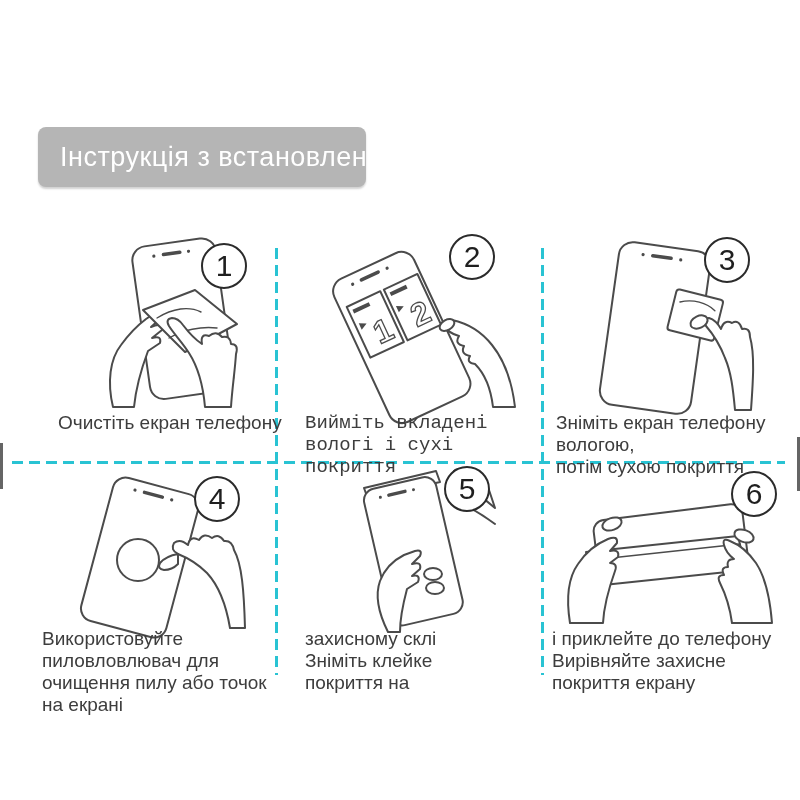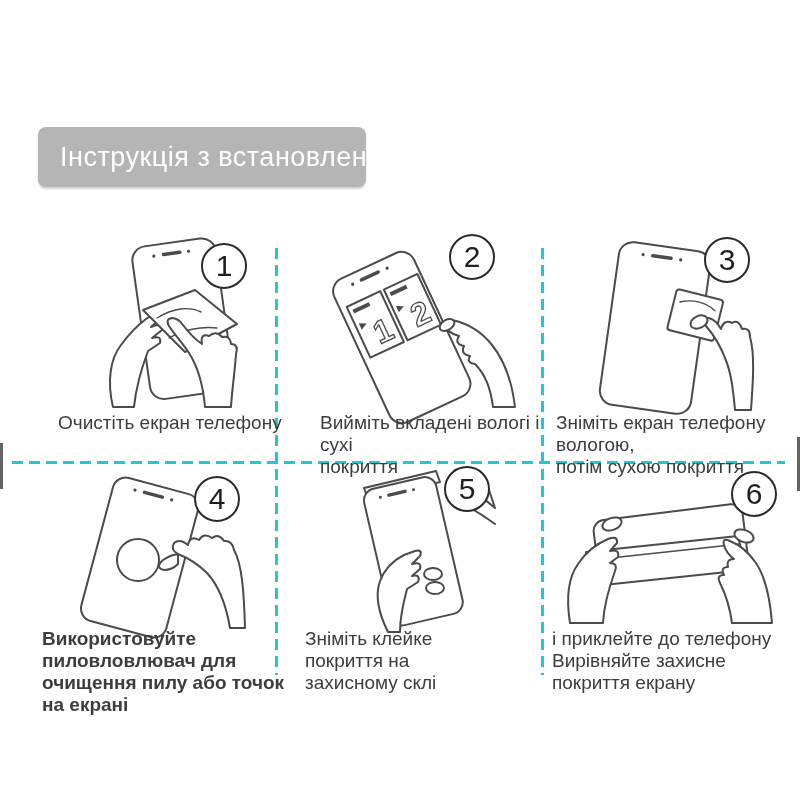--- a/index.html
+++ b/index.html
@@ -105,21 +105,21 @@
       </g>
     </g>
     <g>
       <path class="ln" d="M190,175 C187,150 180,129 167,113 C156,99 141,91 127,88 Q117,86 120,94 Q123,101 134,104 Q129,112 139,114 Q135,122 145,124 Q141,131 150,132 C160,142 166,158 168,175 Z"></path>
       <ellipse class="ln" cx="122" cy="93" rx="8" ry="5" transform="rotate(-30 122 93)"></ellipse>
     </g>
   </svg>
   <div class="badge" style="left:449px;top:234px;">
     <span>2</span>
   </div>
-  <div class="caption" style="left:320px;top:412px;width:230px;">
+  <div class="caption" style="left:305px;top:412px;width:230px;font-family:Liberation Mono, monospace;">
     <div>Вийміть вкладені вологі і сухі</div>
     <div>покриття</div>
   </div>
 
   <svg class="illus" style="left:583px;top:230px;" width="190" height="180" viewBox="0 0 190 180">
     <g transform="rotate(8 72 98)">
       <rect class="ln" x="26" y="16" width="92" height="164" rx="14"></rect>
       <rect class="solid" x="58" y="25" width="22" height="3.5" rx="1.75"></rect>
       <circle class="solid" cx="50" cy="27" r="1.6"></circle>
         <circle class="solid" cx="88" cy="27" r="1.6"></circle>
@@ -152,21 +152,21 @@
       <circle class="ln" cx="60" cy="92" r="21"></circle>
     </g>
     <g>
       <path class="ln" d="M152,160 C148,136 141,118 129,105 C120,96 110,90 100,86 Q92,82 96,75 Q102,70 110,77 Q112,67 121,72 Q126,64 134,70 Q141,65 146,73 Q154,72 156,82 C164,96 166,124 167,160 Z"></path>
       <path class="ln" d="M100,86 Q88,88 82,95 Q79,101 86,102 Q94,102 100,96 Z"></path>
     </g>
   </svg>
   <div class="badge" style="left:194px;top:476px;">
     <span>4</span>
   </div>
-  <div class="caption" style="left:42px;top:628px;width:246px;font-weight:bold;">
+  <div class="caption" style="left:42px;top:628px;width:246px;">
     <div>Використовуйте пиловловлювач для</div>
     <div>очищення пилу або точок на екрані</div>
   </div>
 
   <svg class="illus" style="left:330px;top:462px;" width="165" height="170" viewBox="0 0 165 170">
     <g>
       <path class="ln" d="M34,26 L106,9 L110,20 L38,37 Z"></path>
     </g>
     <g transform="rotate(-13 80 88)">
       <rect class="ln" x="46" y="20" width="74" height="140" rx="12"></rect>
@@ -181,22 +181,22 @@
     <g>
       <path class="ln" d="M58,170 C48,150 45,133 50,119 C55,106 64,98 74,93 L85,89 Q93,87 90,94 L82,102 Q92,99 90,107 L82,114 Q91,112 88,120 L77,127 C73,142 70,156 70,170 Z"></path>
       <ellipse class="ln" cx="103" cy="112" rx="9" ry="6"></ellipse>
       <ellipse class="ln" cx="105" cy="126" rx="9" ry="6"></ellipse>
     </g>
   </svg>
   <div class="badge" style="left:444px;top:466px;">
     <span>5</span>
   </div>
   <div class="caption" style="left:305px;top:628px;width:200px;">
+    <div>захисному склі</div>
     <div>Зніміть клейке покриття на</div>
-    <div>захисному склі</div>
   </div>
 
   <svg class="illus" style="left:558px;top:468px;" width="225" height="155" viewBox="0 0 225 155">
     <g transform="rotate(-7 112 78)">
       <rect class="ln" x="38" y="44" width="150" height="64" rx="11"></rect>
       <line class="ln thin" x1="44" y1="98" x2="182" y2="98"></line>
     </g>
     <g>
       <path class="ln" d="M28,84 L180,68 L188,102 L36,118 Z"></path>
       <path class="ln open thin" d="M34,92 L182,76"></path>

